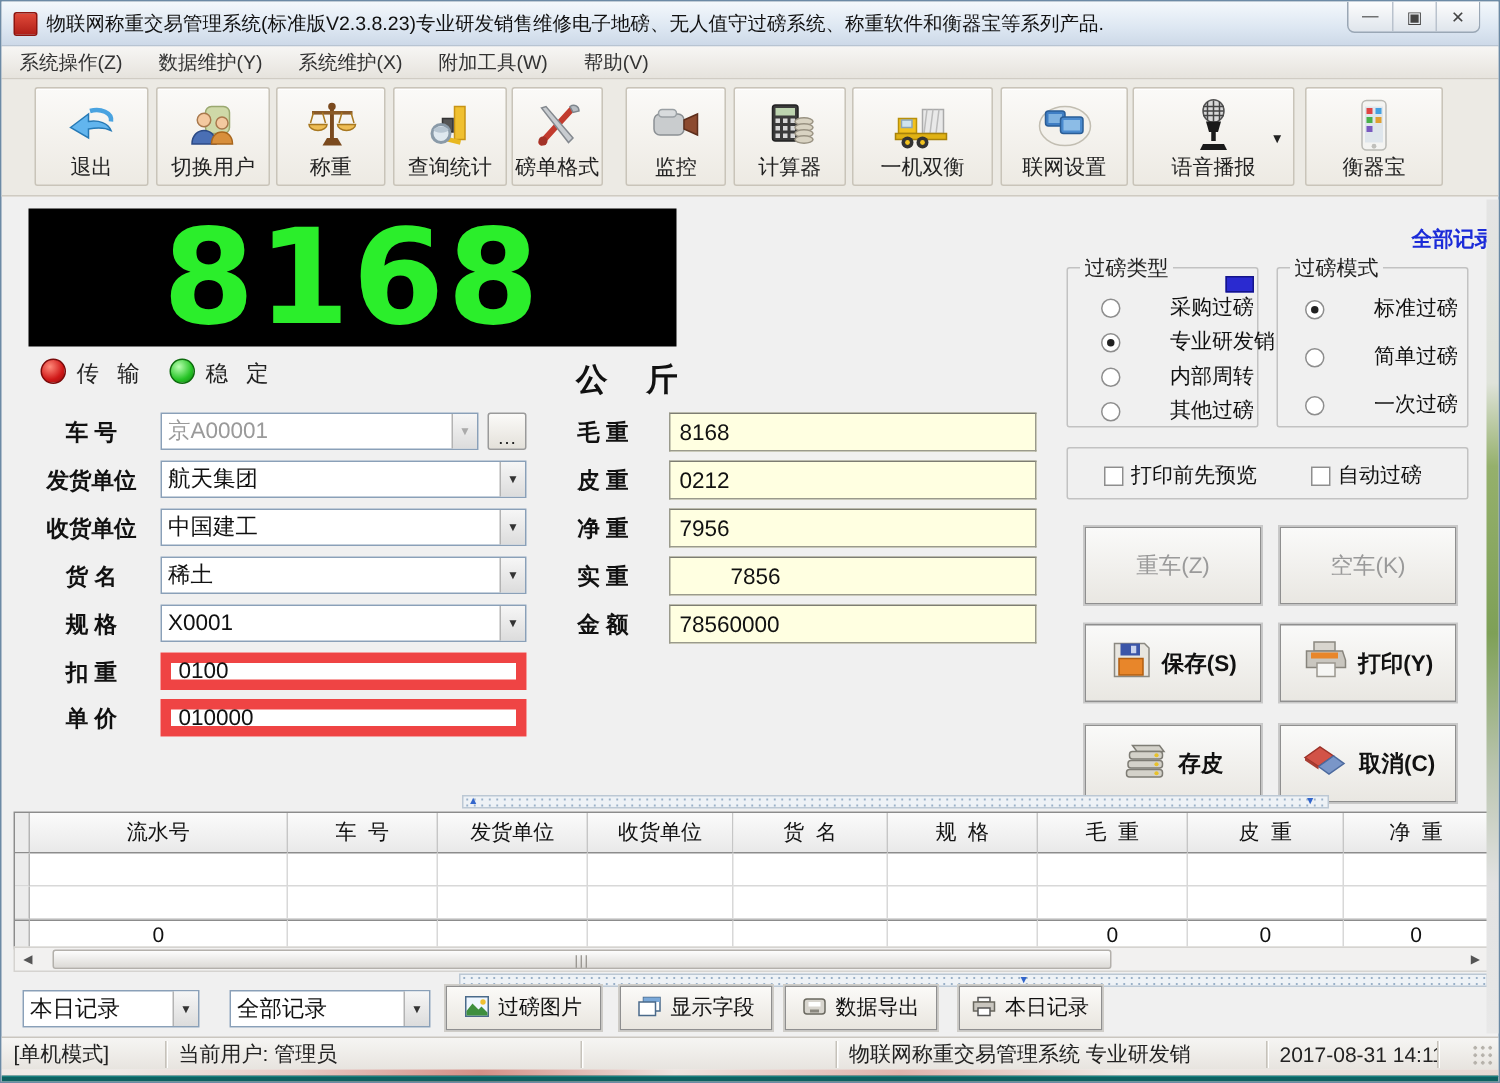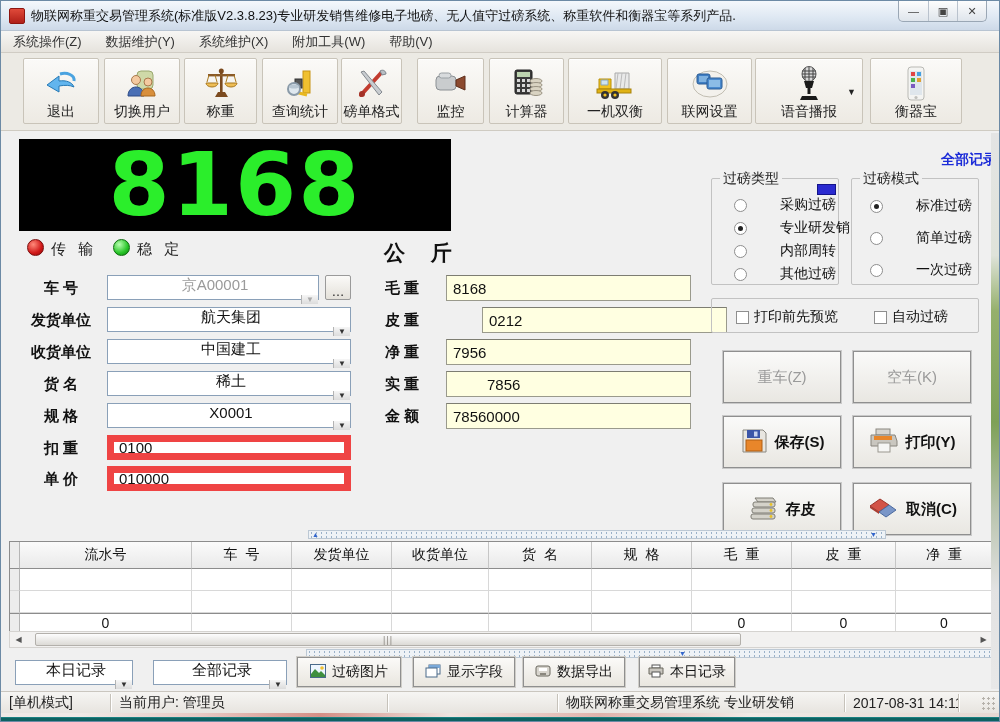--- a/index.html
+++ b/index.html
@@ -25,21 +25,21 @@
   #led{position:absolute;left:18px;top:138px;width:432px;height:92px;background:#000;display:flex;align-items:center;justify-content:center;}
   #lednum{color:#2bee2b;font-size:88px;font-weight:bold;line-height:80px;letter-spacing:2px;font-family:"DejaVu Sans",sans-serif;}
   .lamp{position:absolute;width:17px;height:17px;border-radius:50%;}
   .lamp.red{background:radial-gradient(circle at 35% 30%,#ff8a7a,#d01818 60%,#8e0b0b);border:1px solid #7a0a0a;}
   .lamp.green{background:radial-gradient(circle at 35% 30%,#b8ffb0,#27c427 60%,#0f7d0f);border:1px solid #0c6b0c;}
   .lamptext{position:absolute;font-size:15px;color:#222;letter-spacing:4px;white-space:nowrap;}
   #unit{position:absolute;left:383px;top:238px;font-size:21px;font-weight:bold;color:#111;letter-spacing:10px;white-space:nowrap;}
   #alllink{position:absolute;left:940px;top:150px;font-size:14px;font-weight:bold;color:#1b2bd8;white-space:nowrap;}
   
   .flabel{position:absolute;width:88px;text-align:center;font-size:15px;font-weight:bold;color:#111;white-space:nowrap;}
-  .combo{position:absolute;height:25px;background:#fff;border:1px solid #8aa0b8;display:flex;align-items:center;font-size:15px;color:#111;padding-left:4px;flex-direction:column;}
+  .combo{position:absolute;height:25px;background:#fff;border:1px solid #8aa0b8;display:flex;align-items:center;font-size:15px;color:#111;padding-left:4px;}
   .combo .dd{margin-left:auto;width:17px;height:100%;background:linear-gradient(#f6f6f6,#dcdcdc);border-left:1px solid #b3b3b3;display:flex;align-items:center;justify-content:center;font-size:8px;color:#333;}
   .combo.disabled{color:#9a9a9a;}
   .combo.disabled .dd{color:#aaa;}
   .tinput{position:absolute;height:25px;background:#fff;border:7px solid #ef4444;font-size:15px;color:#111;display:flex;align-items:center;padding-left:5px;}
   .yfield{position:absolute;height:26px;background:#ffffe1;border:1px solid #9a9a8c;border-top-color:#7d7d72;font-size:15px;color:#111;display:flex;align-items:center;padding-left:6px;}
   #dots{position:absolute;left:324px;top:274px;width:26px;height:25px;background:linear-gradient(#fbfaf8,#e4e1da);border:1px solid #9a9a9a;border-radius:2px;font-size:13px;display:flex;align-items:flex-end;justify-content:center;color:#222;}
   
   .gbox{position:absolute;border:1px solid #c2c2c2;border-radius:2px;}
   .gbox .gtitle{position:absolute;top:-9px;left:8px;background:#f0f0f0;padding:0 3px;font-size:14px;color:#222;white-space:nowrap;}
   .radio{position:absolute;display:flex;align-items:center;font-size:14px;color:#111;white-space:nowrap;gap:28px;}
@@ -312,21 +312,21 @@
   <div class="flabel" style="left:16px;top:438px;">扣 重</div>
   <div class="tinput" style="left:106px;top:434px;width:244px;">0100</div>
 
   <div class="flabel" style="left:16px;top:469px;">单 价</div>
   <div class="tinput" style="left:106px;top:465px;width:244px;">010000</div>
 
   <div class="flabel" style="left:370px;top:278px;width:62px;">毛 重</div>
   <div class="yfield" style="left:445px;top:274px;width:245px;">8168</div>
 
   <div class="flabel" style="left:370px;top:310px;width:62px;">皮 重</div>
-  <div class="yfield" style="left:445px;top:306px;width:245px;margin-left:36px;">0212</div>
+  <div class="yfield" style="left:445px;top:306px;width:245px;">0212</div>
 
   <div class="flabel" style="left:370px;top:342px;width:62px;">净 重</div>
   <div class="yfield" style="left:445px;top:338px;width:245px;">7956</div>
 
   <div class="flabel" style="left:370px;top:374px;width:62px;">实 重</div>
   <div class="yfield" style="left:445px;top:370px;width:245px;padding-left:40px;">7856</div>
 
   <div class="flabel" style="left:370px;top:406px;width:62px;">金 额</div>
   <div class="yfield" style="left:445px;top:402px;width:245px;">78560000</div>
 

